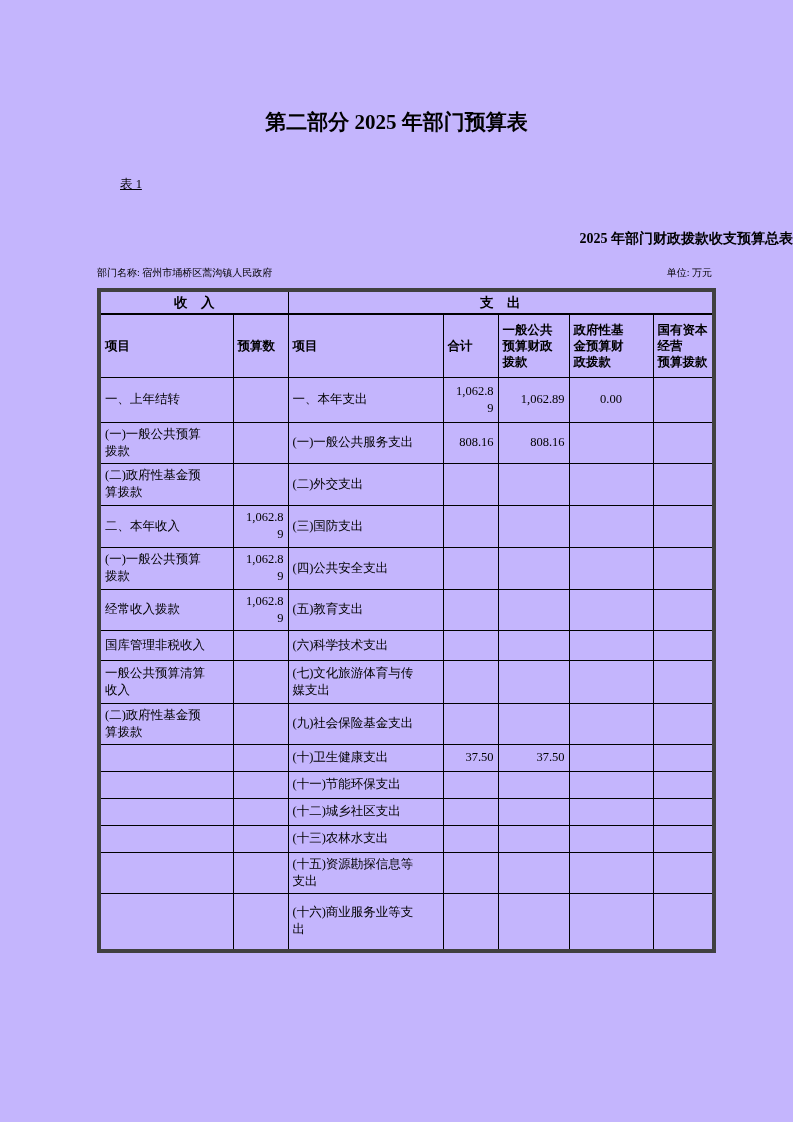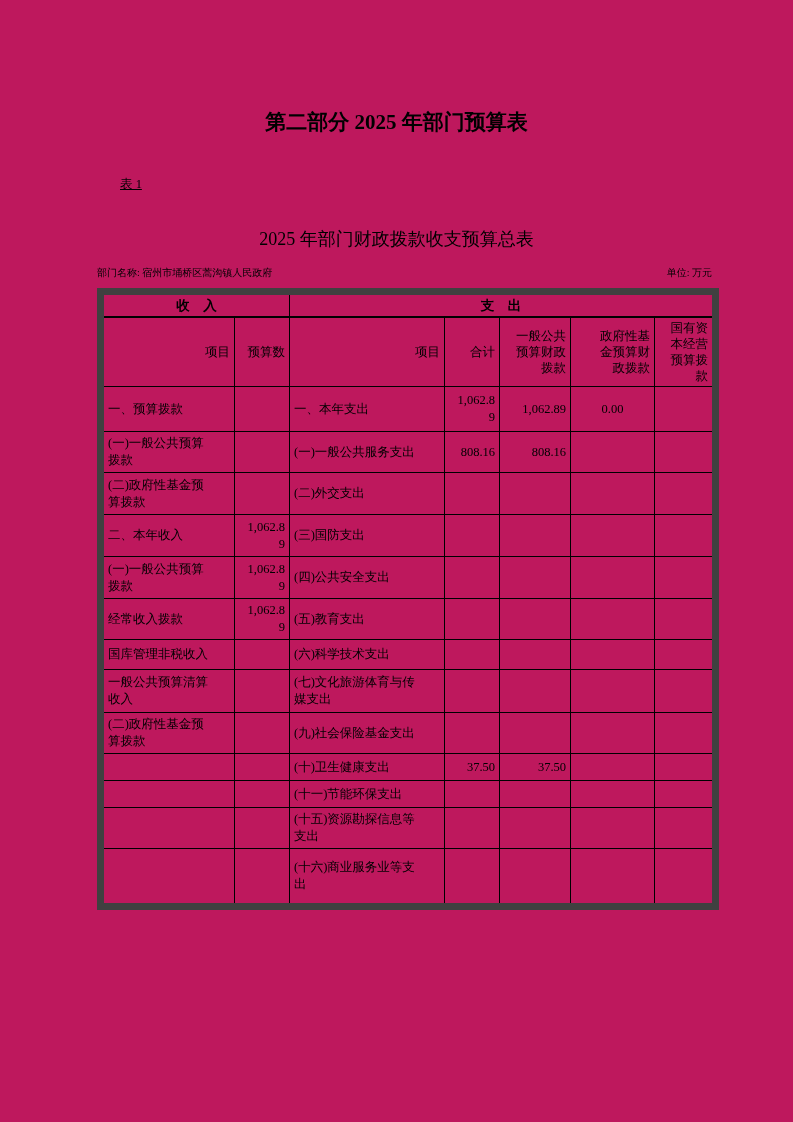--- a/index.html
+++ b/index.html
@@ -1,57 +1,57 @@
 <!DOCTYPE html>
 <html><head>
 <meta charset="utf-8">
 <style>
   * { margin:0; padding:0; box-sizing:border-box; }
   html,body { background:#e9e9e9; }
   body { font-family:"Liberation Serif","DejaVu Serif",serif; color:#000; }
   .page {
     position:relative; width:793px; height:1122px;
-    background:#be185d; margin:0 auto; overflow:hidden;
+    background:#c4b5fd; margin:0 auto; overflow:hidden;
   }
   .doc-title {
     position:absolute; top:106px; left:0; width:100%;
     text-align:center; font-size:21px; font-weight:bold; line-height:32px;
     white-space:pre;
   }
   .table-label {
     position:absolute; top:176px; left:120px;
     font-size:12.5px; line-height:16px;text-decoration:underline;
   }
   .table-title {
     position:absolute; top:225px; left:0; width:100%;
-    text-align:center; font-size:18px; font-weight:normal; line-height:28px;
+    text-align:right; font-size:14px; font-weight:bold; line-height:28px;
     white-space:pre;
   }
   .meta-row {
     position:absolute; top:264px; left:97px; width:615px;
     display:flex; justify-content:space-between;
     font-size:10px; line-height:17px;
   }
   table.budget {
     position:absolute; top:288px; left:97px; width:615px;
     border-collapse:collapse; table-layout:fixed;
-    font-size:12.5px; border:7px solid #404040;
+    font-size:12.5px; border:4px solid #404040;
   }
   table.budget th, table.budget td {
     border:1px solid #000; vertical-align:middle;
     padding:2px 4px; line-height:17px; overflow:hidden;
   }
   tr.group-header { height:24px; }
   tr.group-header th {
     font-weight:bold; font-size:13.5px; text-align:center;
     border-bottom:2px solid #000; white-space:pre;
   }
   tr.col-header { height:63px; }
   tr.col-header th {
-    font-weight:normal; text-align:right;
+    font-weight:bold; text-align:left;
     white-space:pre-line; line-height:16px;margin-top:40px;
   }
   td.label { text-align:left; white-space:pre-line; }
   td.inc { padding-left:6px; }
   td.exp { padding-left:9px; }
   td.num { text-align:right; padding-right:4px; }
   td.center { text-align:center; }
   .wnum {
     display:inline-block; max-width:40px;
     word-break:break-all; text-align:right; vertical-align:middle;
@@ -99,21 +99,21 @@
 拨款</th>
         <th>政府性基
 金预算财
 政拨款</th>
         <th>国有资本经营
 预算拨款</th>
       </tr>
     </thead>
     <tbody>
         <tr style="height: 45px;">
-          <td class="label inc">一、预算拨款</td>
+          <td class="label inc">一、上年结转</td>
           <td class="num"></td>
           <td class="label exp">一、本年支出</td>
           <td class="num"><span class="wnum">1,062.89</span></td>
           <td class="num">1,062.89</td>
           <td class="center">0.00</td>
           <td class="center"></td>
         </tr>
         <tr style="height: 41px;">
           <td class="label inc">(一)一般公共预算
 拨款</td>
@@ -203,20 +203,38 @@
         </tr>
         <tr style="height: 27px;">
           <td class="label inc"></td>
           <td class="num"></td>
           <td class="label exp">(十一)节能环保支出</td>
           <td class="num"></td>
           <td class="num"></td>
           <td class="center"></td>
           <td class="center"></td>
         </tr>
+        <tr style="height: 27px;">
+          <td class="label inc"></td>
+          <td class="num"></td>
+          <td class="label exp">(十二)城乡社区支出</td>
+          <td class="num"></td>
+          <td class="num"></td>
+          <td class="center"></td>
+          <td class="center"></td>
+        </tr>
+        <tr style="height: 27px;">
+          <td class="label inc"></td>
+          <td class="num"></td>
+          <td class="label exp">(十三)农林水支出</td>
+          <td class="num"></td>
+          <td class="num"></td>
+          <td class="center"></td>
+          <td class="center"></td>
+        </tr>
         <tr style="height: 41px;">
           <td class="label inc"></td>
           <td class="num"></td>
           <td class="label exp">(十五)资源勘探信息等
 支出</td>
           <td class="num"></td>
           <td class="num"></td>
           <td class="center"></td>
           <td class="center"></td>
         </tr>

